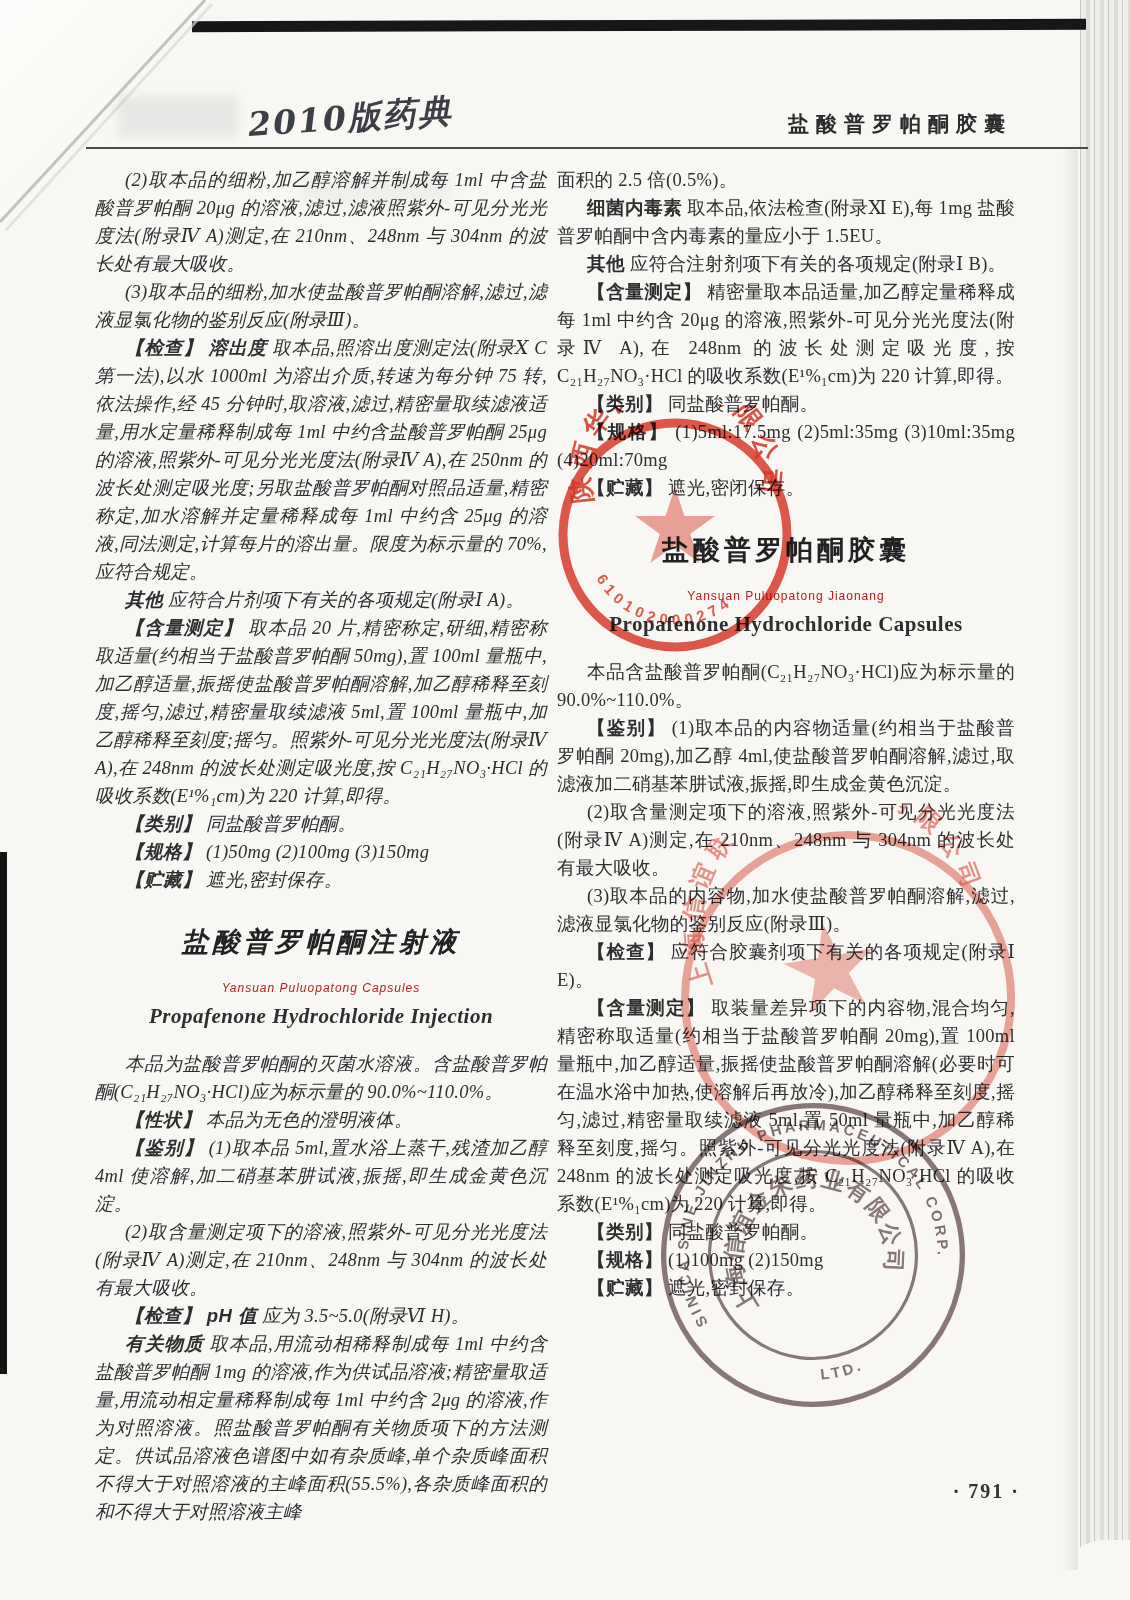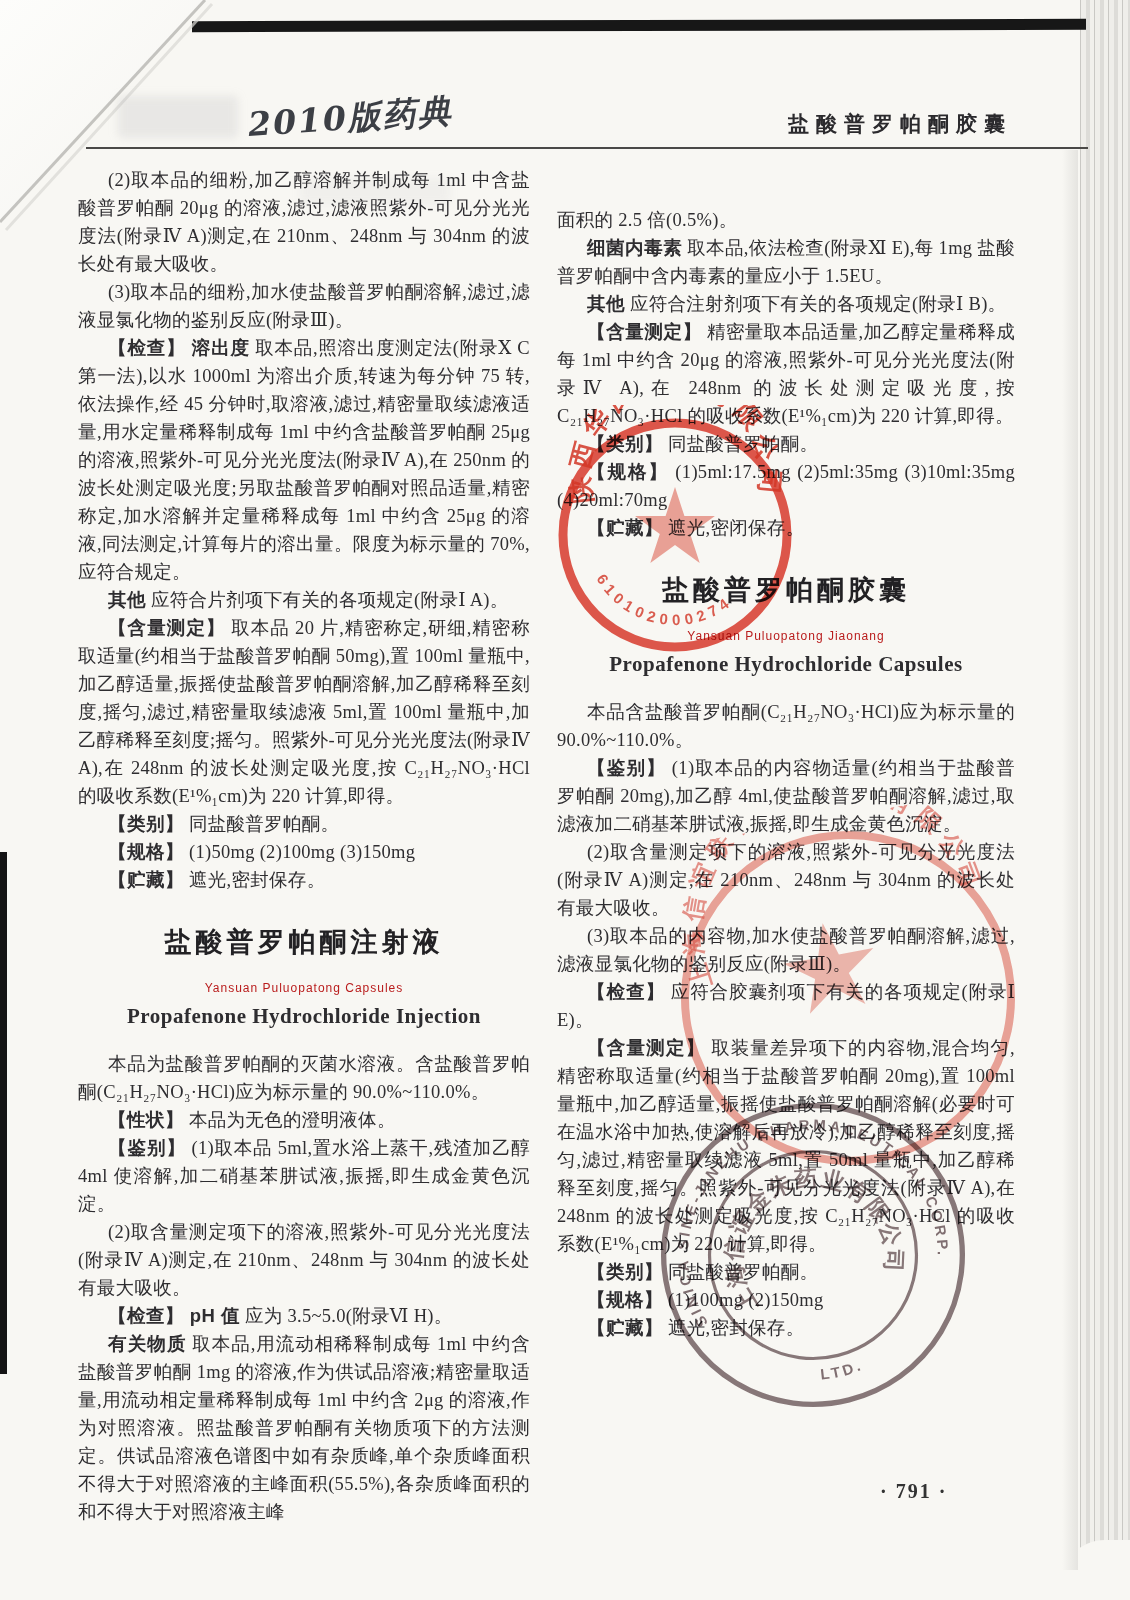--- a/index.html
+++ b/index.html
@@ -18,31 +18,31 @@
   .edge-stack-bottom{position:absolute;left:1060px;top:1540px;width:70px;height:60px;background:#f8f7f3;border-top-left-radius:45px;}
   .gutter-shadow{position:absolute;left:1062px;top:150px;width:16px;height:1420px;
       background:linear-gradient(90deg,rgba(0,0,0,0),rgba(90,90,88,.12));}
   
   .handwritten{position:absolute;left:248px;top:96px;font-family:"DejaVu Serif",serif;
       font-style:italic;font-weight:bold;font-size:33px;color:#23262e;transform:rotate(-4deg);letter-spacing:2px;opacity:.88;}
   .header-title{position:absolute;left:788px;top:110px;font-size:21px;font-weight:bold;letter-spacing:7px;color:#2b2a2d;}
   .header-rule{position:absolute;left:86px;top:147px;width:1002px;height:2px;background:#4a4947;}
   
   .col{position:absolute;font-size:18.5px;line-height:28px;text-align:justify;letter-spacing:.3px;}
-  .col-left{left:78px;top:166px;width:452px;}
+  .col-left{left:95px;top:166px;width:452px;font-style:italic;}
   .col-right{left:557px;top:166px;width:458px;}
   p.para,p.cont{margin:0;}
   p.para{text-indent:30px;}
-  p.cont{text-indent:0;margin-top:40px;}
+  p.cont{text-indent:0;}
   .lbl{font-weight:bold;font-family:"Liberation Sans","DejaVu Sans",sans-serif;letter-spacing:.5px;}
   .h-block{text-align:center;margin:34px 0 20px;}
   .h-zh{font-size:27px;font-weight:bold;letter-spacing:4px;text-indent:0;color:#222124;}
   .h-py{font-size:12px;color:#b91c1c;font-family:"Liberation Sans","DejaVu Sans",sans-serif;margin-top:18px;letter-spacing:1px;}
   .h-en{font-size:21px;font-weight:bold;letter-spacing:.5px;}
-  .page-number{position:absolute;left:880px;top:1480px;width:140px;
+  .page-number{position:absolute;left:880px;top:1480px;width:140px;text-align:right;
       font-size:20px;font-weight:bold;letter-spacing:2px;color:#333;}
   
   .stamp{position:absolute;mix-blend-mode:multiply;}
   .stamp text{font-family:"Liberation Sans","DejaVu Sans",sans-serif;}
   .sA-ring{fill:none;stroke:#dd3526;stroke-width:9;opacity:.82;}
   .sA-star{fill:#df4c3a;opacity:.5;}
   .sA-txt{fill:#d93828;font-size:26px;font-weight:bold;letter-spacing:6px;opacity:.85;}
   .sA-num{fill:#d93828;font-size:15px;font-weight:bold;letter-spacing:5px;opacity:.8;}
   .sB-ring{fill:none;stroke:#e26a5c;stroke-width:8;opacity:.6;}
   .sB-star{fill:#dd5a4a;opacity:.42;}

